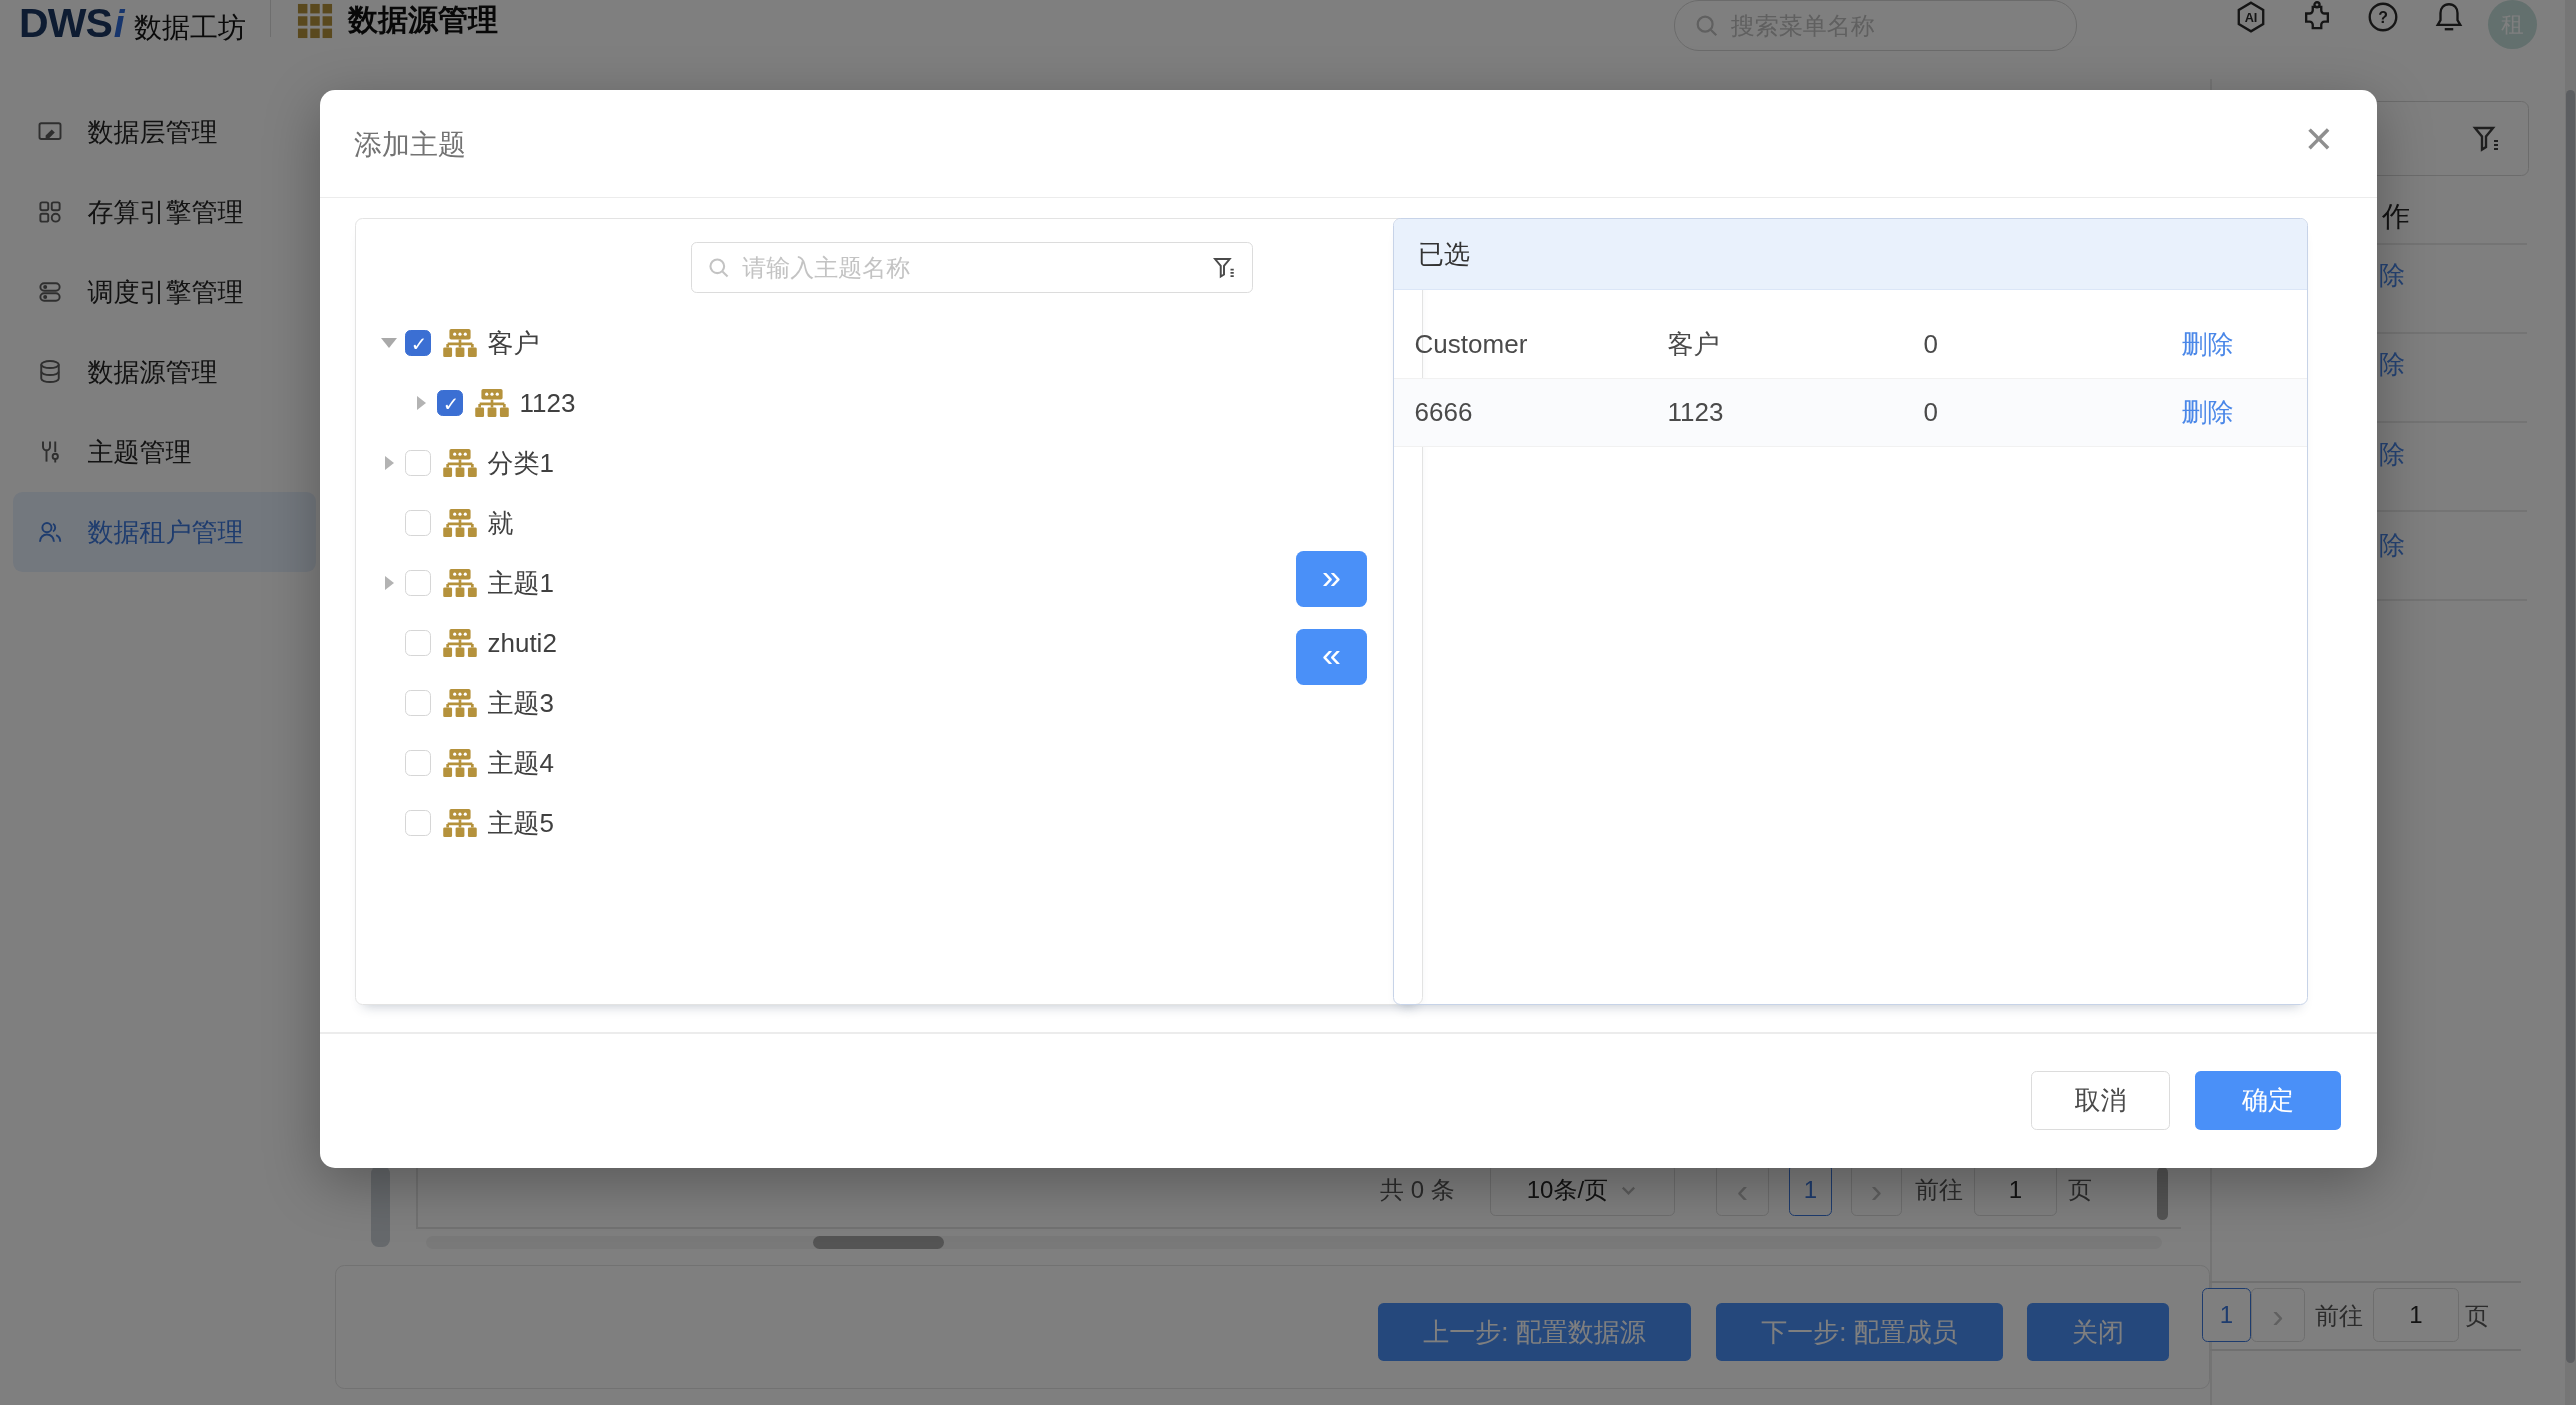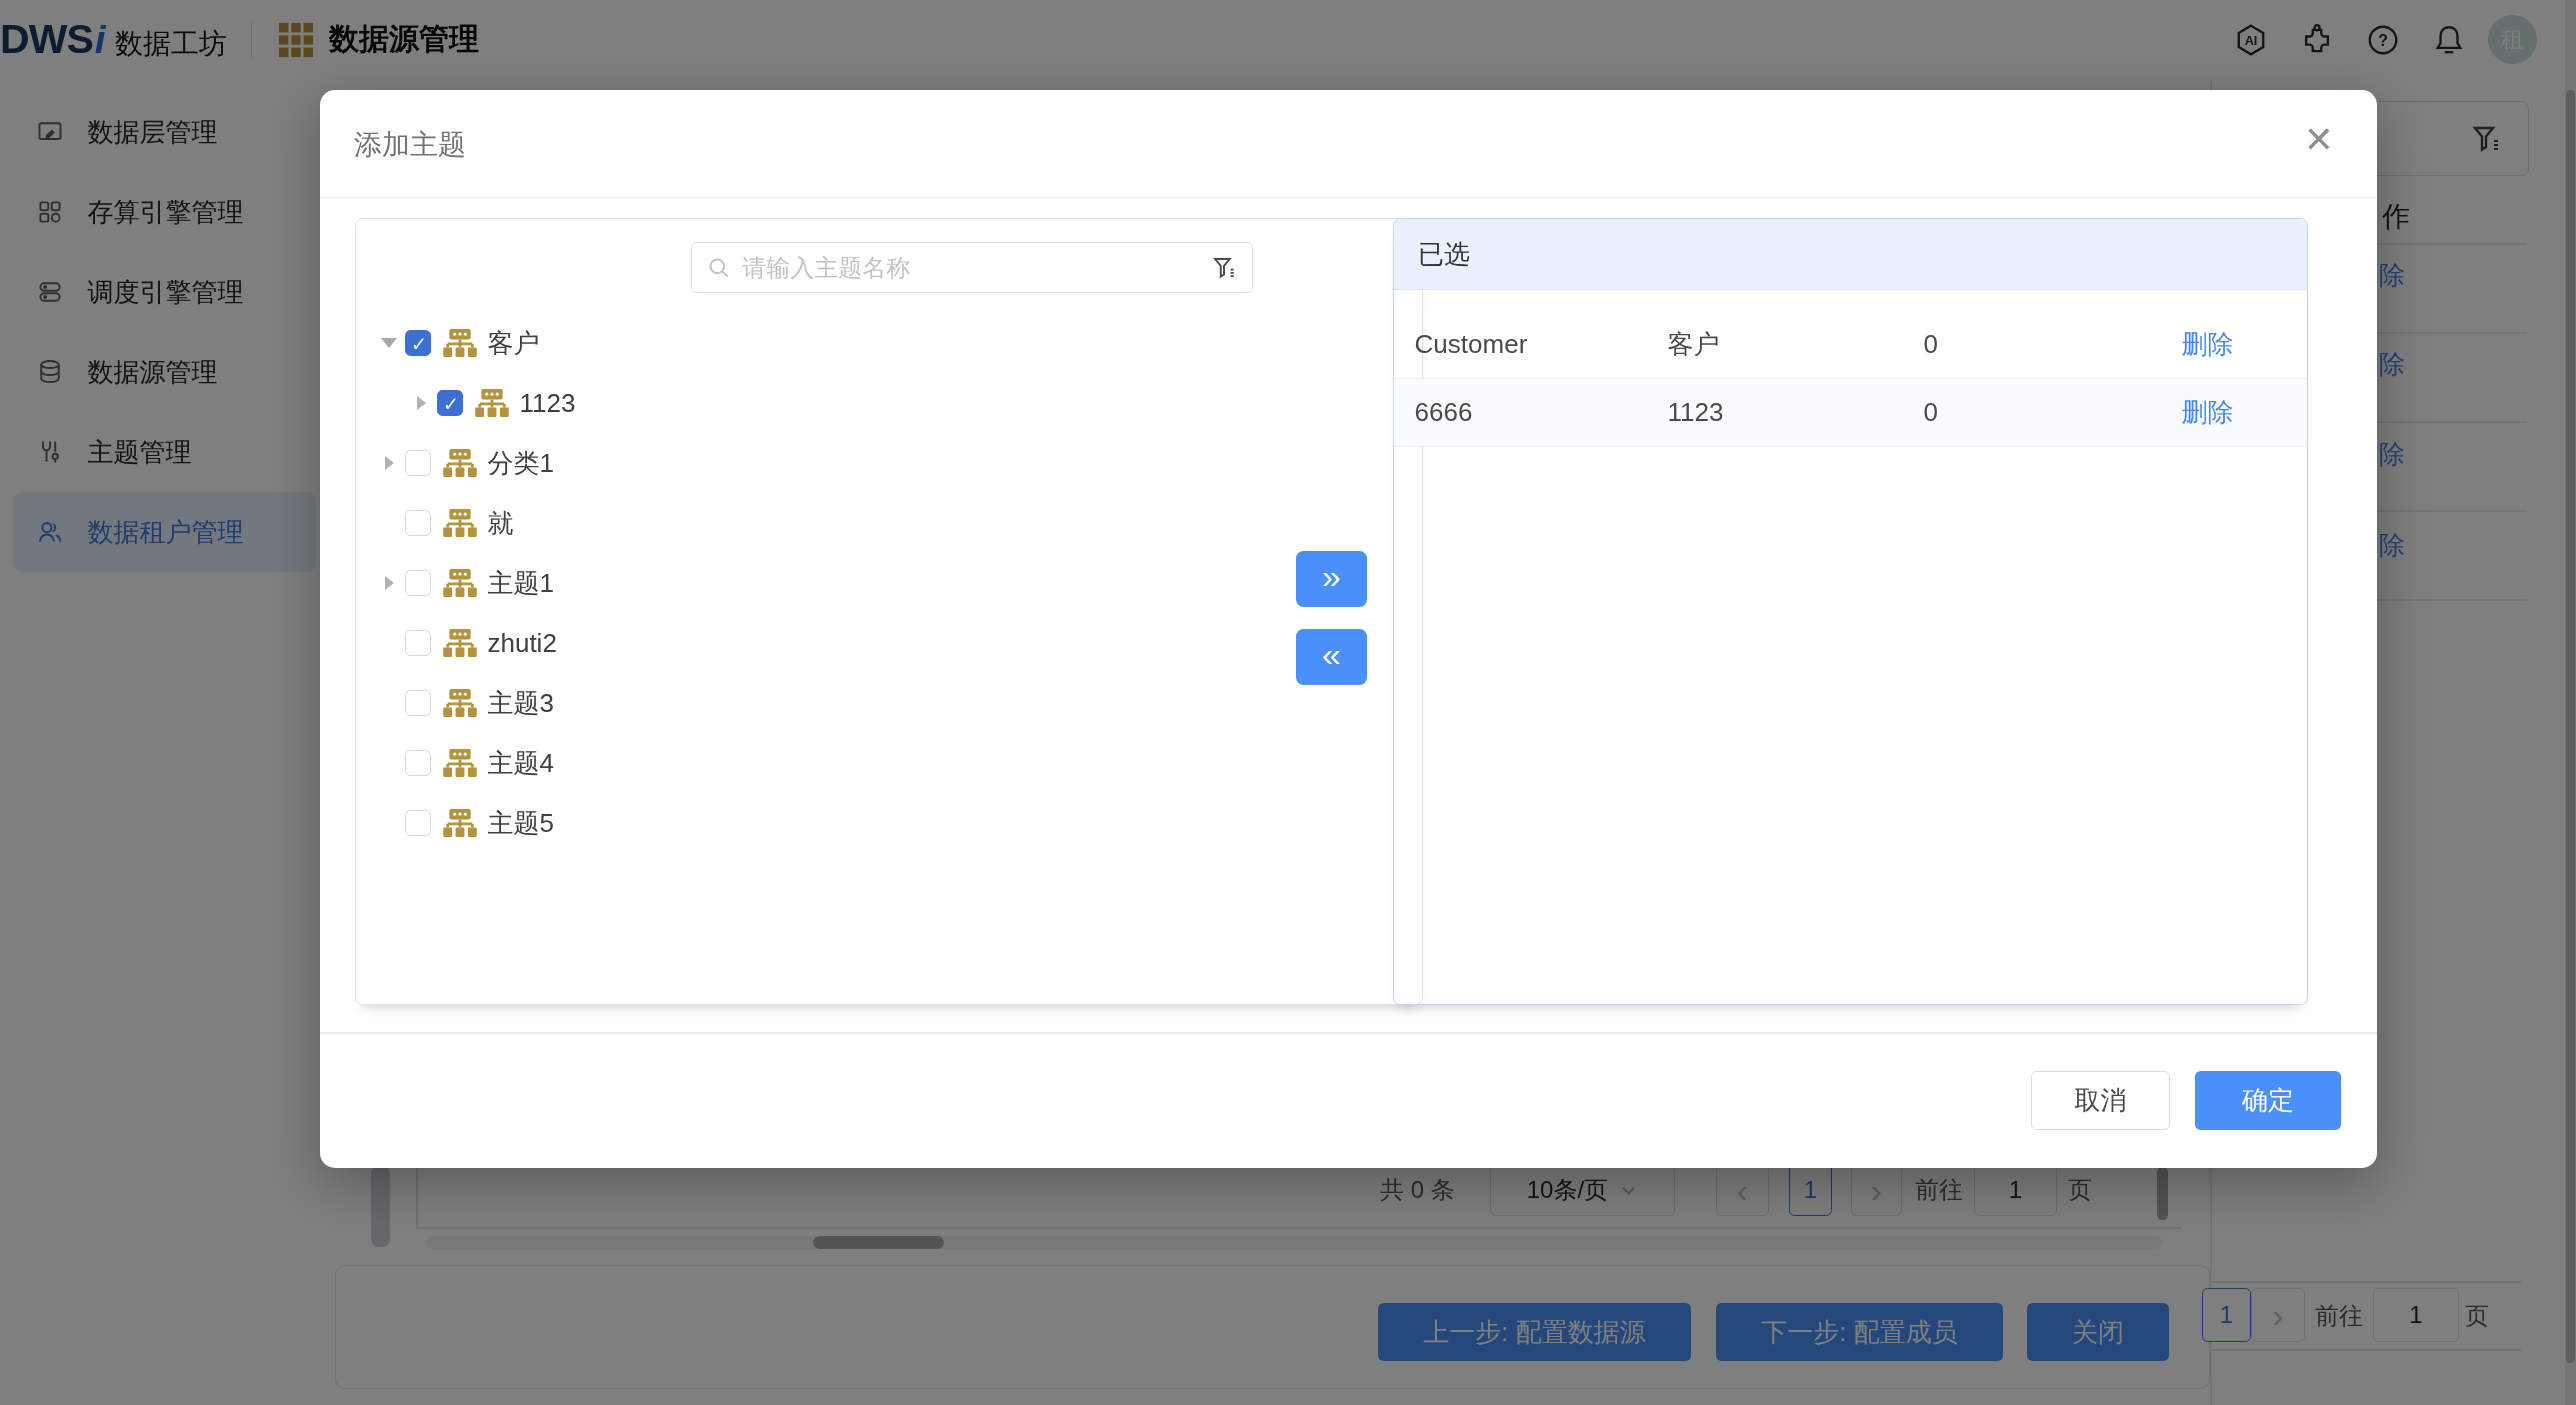--- a/index.html
+++ b/index.html
@@ -1,21 +1,21 @@
 <!DOCTYPE html>
 <html style="font-size:15px"><head>
 <meta charset="utf-8">
 <style>
   * { margin:0; padding:0; box-sizing:border-box; }
   html,body { background:#333; }
   body { font-family:"Liberation Sans","DejaVu Sans",sans-serif; }
   .screen { position:relative; width:2576px; height:1406px; background:#f0f2f5; overflow:hidden; }
 
   
-  .hdr { position:absolute; left:0; top:0; width:2576px; height:79px; background:#fff; display:flex; align-items:center; z-index:1; }
+  .hdr { position:absolute; left:0; top:0; width:2576px; height:79px; background:#fff; display:flex; align-items:flex-start; padding-left:19px; z-index:1; }
   .logo { display:flex; align-items:baseline; }
   .logo .dws { font-size:41px; font-weight:800; color:#1c3964; letter-spacing:-0.9px; }
   .logo .dwsi { font-size:39px; font-weight:800; font-style:italic; color:#2e6bd8; margin-left:1.9px; }
   .logo .logo-cn { font-size:28px; color:#141414; margin-left:9.4px; }
   .hdr-divider { width:0.9px; height:37px; background:#dcdcdc; margin:0 26px 0 24px; }
   .appttl { display:flex; align-items:center; gap:15px; }
   .appttl .t { font-size:30px; font-weight:700; color:#111; }
   .spacer { flex:1; }
   .hsearch { width:403px; height:51px; border:1.9px solid #d6d6d6; border-radius:25px; display:flex; align-items:center; padding:0 19px; gap:11.2px; margin-right:157px; }
   .hsearch input { border:none; outline:none; font-size:24px; color:#333; width:300px; background:transparent; font-family:inherit; }
@@ -116,20 +116,27 @@
             <rect x="14" y="14" width="10" height="10"></rect>
             <rect x="27" y="14" width="10" height="10"></rect>
           <rect x="1" y="27" width="10" height="10"></rect>
             <rect x="14" y="27" width="10" height="10"></rect>
             <rect x="27" y="27" width="10" height="10"></rect>
         </g>
       </svg>
       <span class="t">数据源管理</span>
     </div>
     <div class="spacer"></div>
+    <div class="hsearch">
+      <svg width="26" height="26" viewBox="0 0 28 28" fill="none" stroke="#c0c0c0" stroke-width="2.4">
+        <circle cx="12" cy="12" r="8"></circle>
+          <path d="M18 18l6 6"></path>
+      </svg>
+      <input placeholder="搜索菜单名称" style="">
+    </div>
     <div class="hicons">
       <svg width="34" height="34" viewBox="0 0 32 32" fill="none" stroke="currentColor" stroke-width="2.2">
         <path d="M16 2.5l11.5 6.8v13.4L16 29.5 4.5 22.7V9.3z"></path>
         <text x="16" y="21" text-anchor="middle" font-size="12" font-weight="700" fill="currentColor" stroke="none" font-family="Liberation Sans, sans-serif">AI</text>
       </svg>
       <svg width="34" height="34" viewBox="0 0 32 32" fill="none" stroke="currentColor" stroke-width="2.2">
         <path d="M12 6.5h8v3.2a3 3 0 0 0 3 3h3.2v7.6H23a3 3 0 0 0-3 3v3.2h-8v-3.2a3 3 0 0 0-3-3H5.8v-7.6H9a3 3 0 0 0 3-3z"></path>
         <circle cx="16" cy="4.5" r="2.4"></circle>
       </svg>
       <svg width="34" height="34" viewBox="0 0 32 32" fill="none" stroke="currentColor" stroke-width="2.2">

